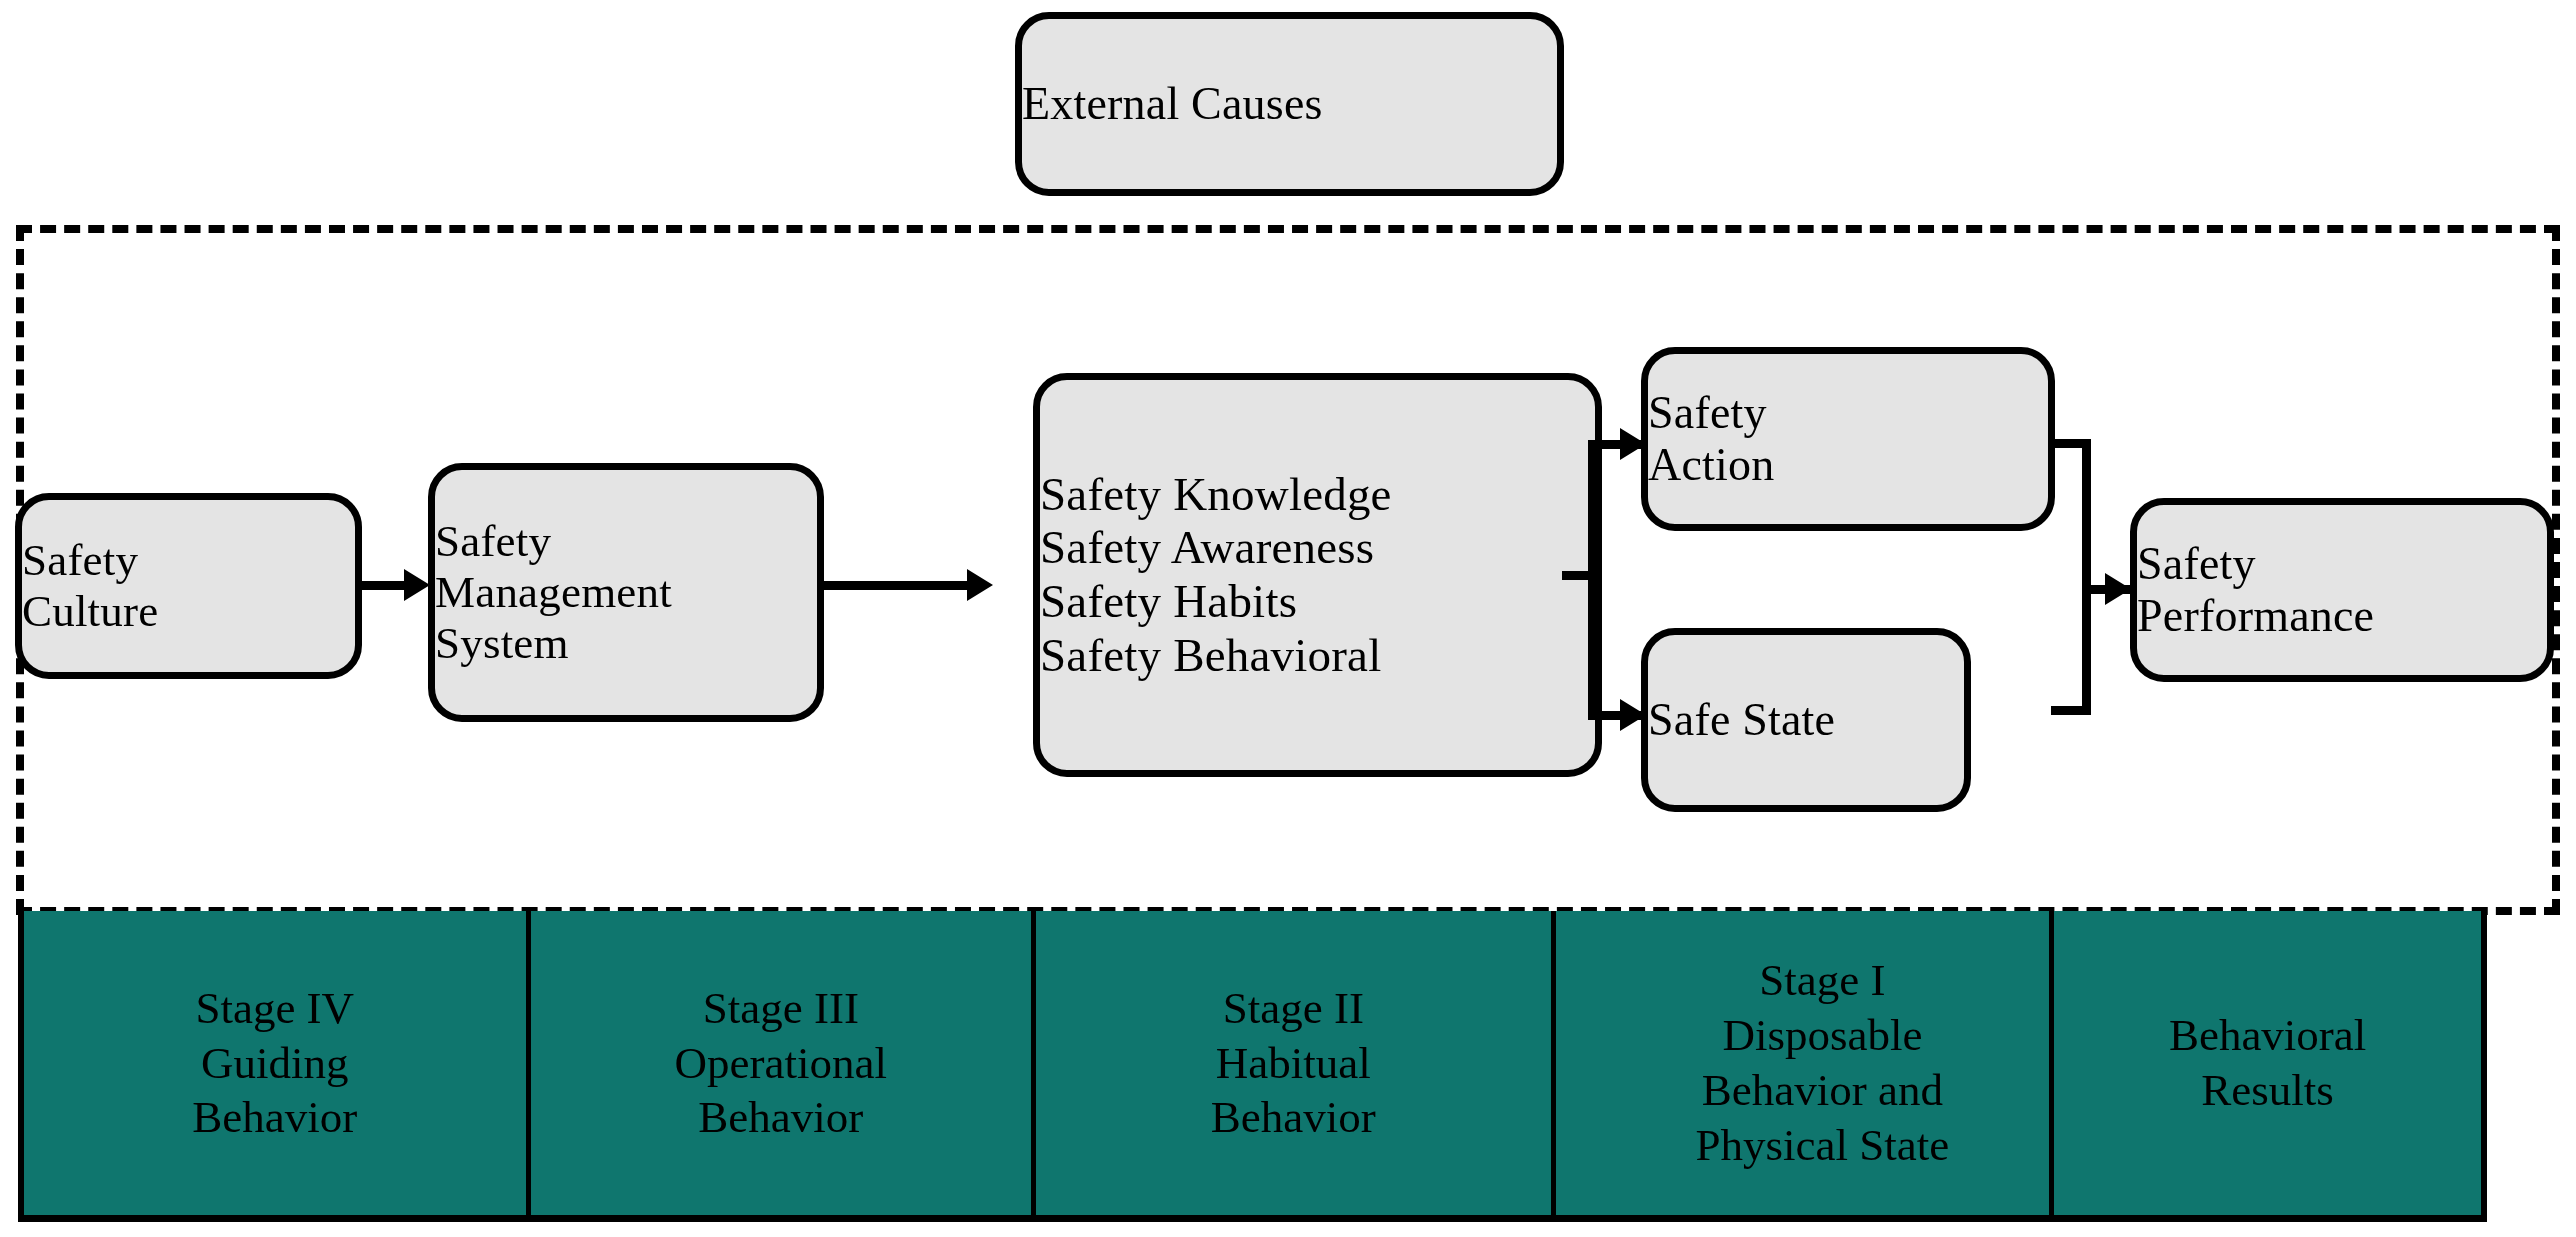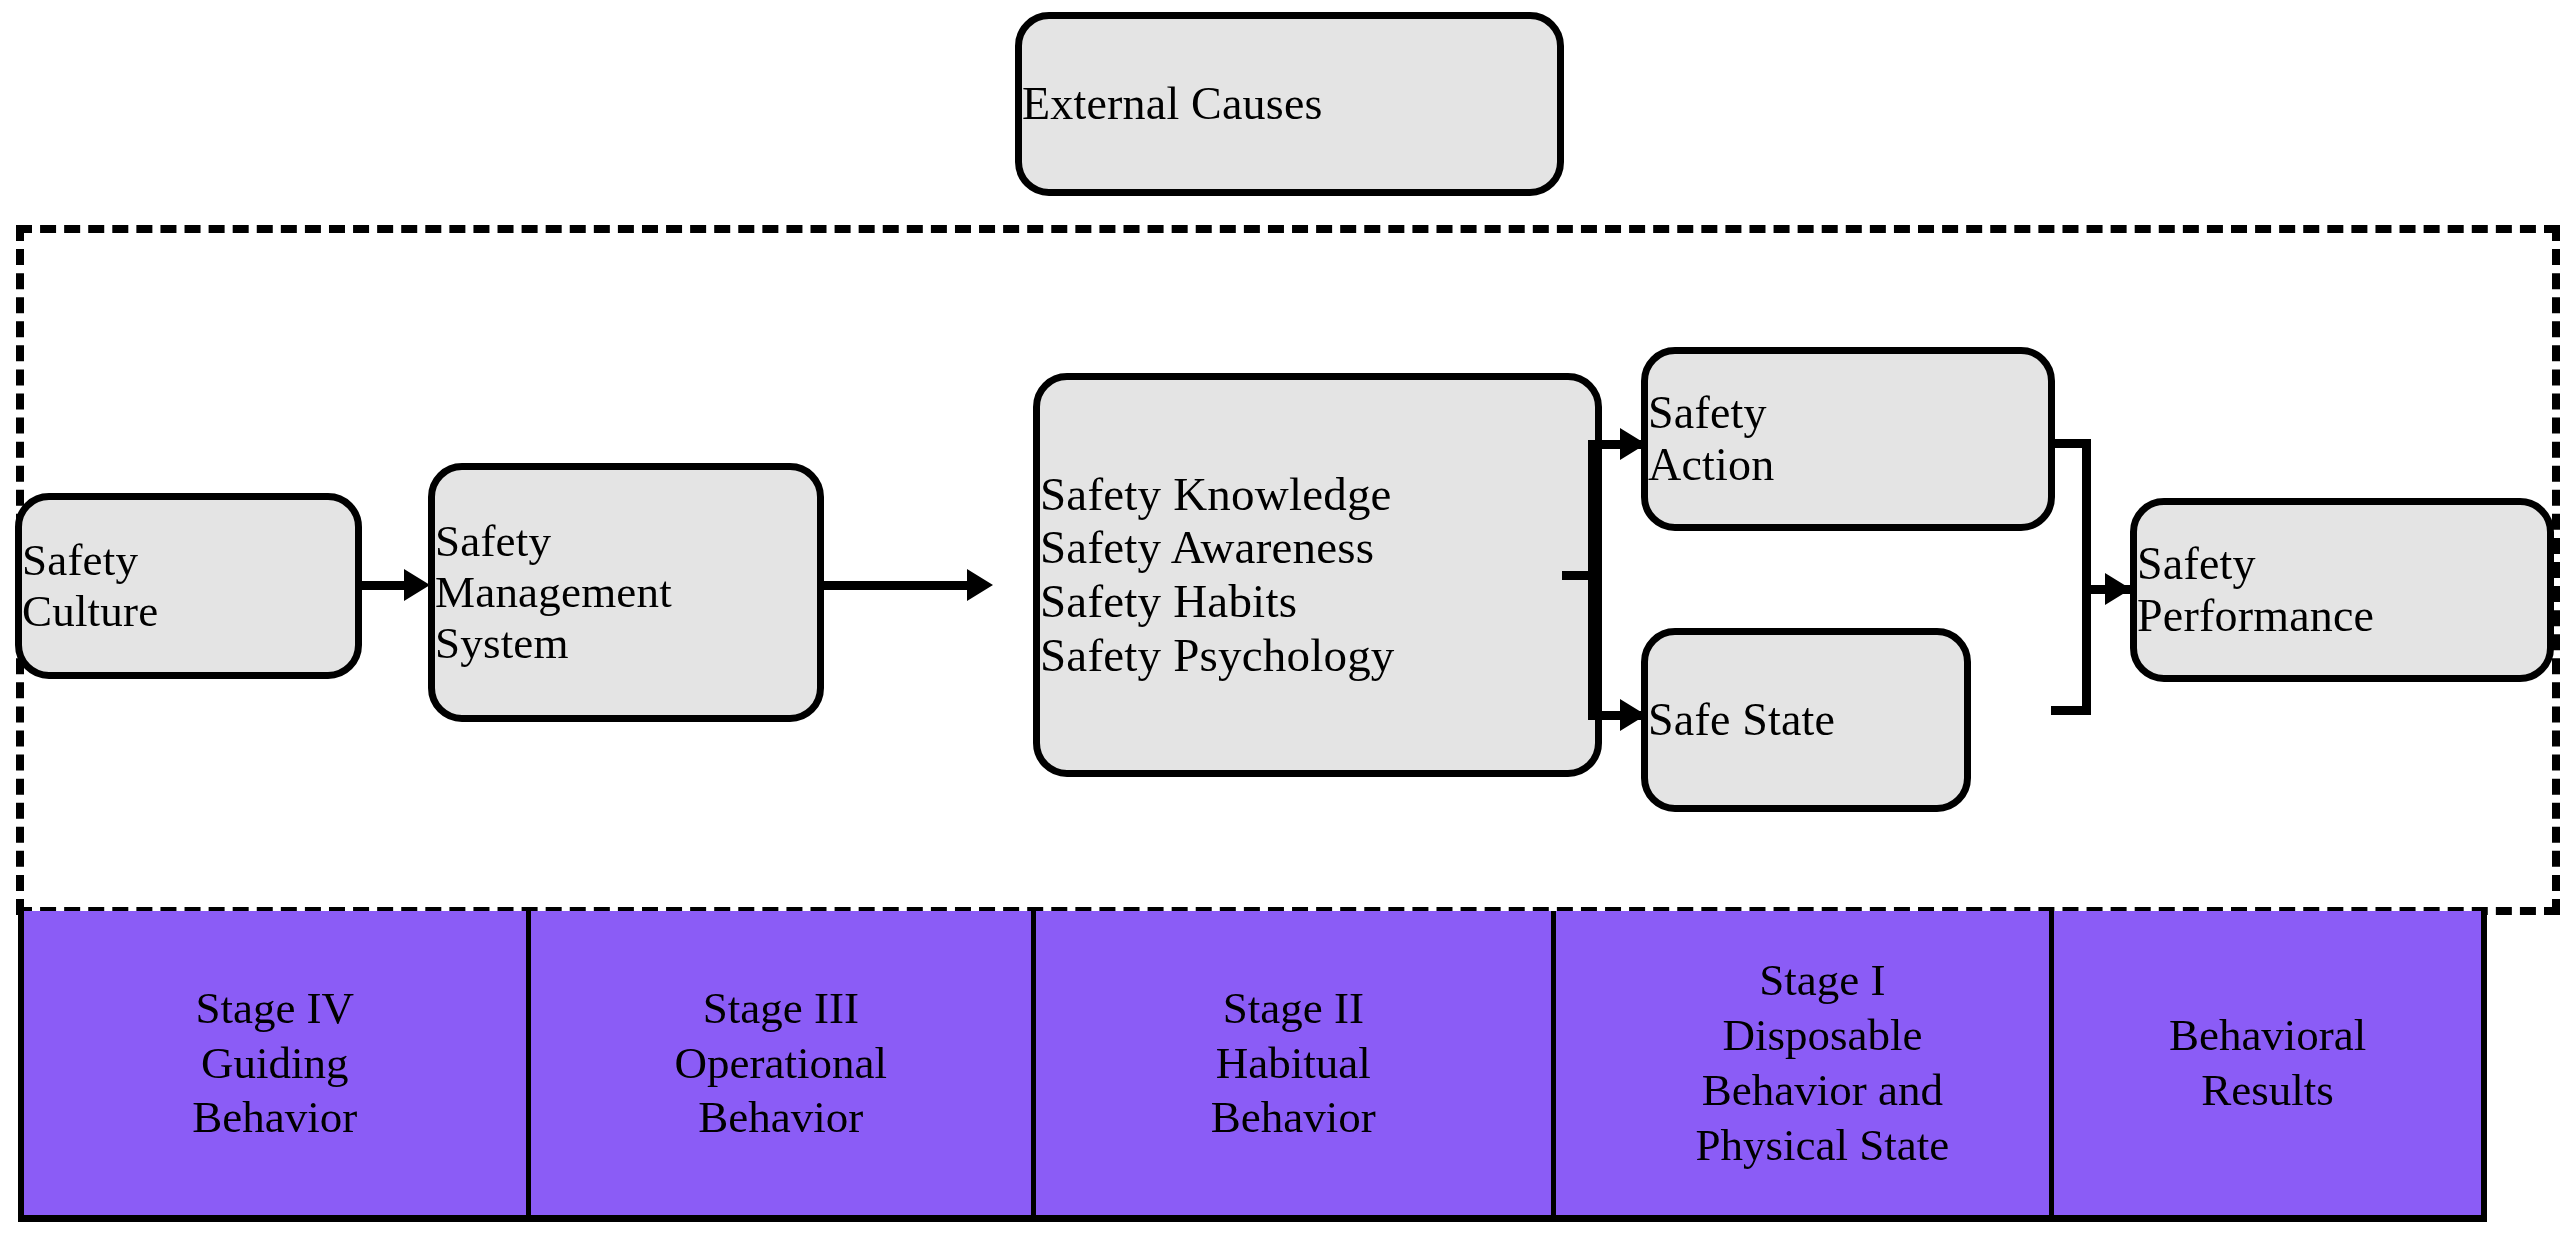--- a/index.html
+++ b/index.html
@@ -75,21 +75,21 @@
     box-sizing: border-box;
     left: 18px;
     top: 911px;
     width: 2469px;
     height: 311px;
     display: flex;
     border-left: 6px solid #000000;
     border-right: 6px solid #000000;
     border-bottom: 7px solid #000000;
     border-top: none;
-    background: #8b5cf6;
+    background: #0f766e;
   }
   #stage-table .cell {
     box-sizing: border-box;
     border-right: 5px solid #000000;
     display: flex;
     align-items: center;
     justify-content: center;
     text-align: center;
     font-size: 45px;
     line-height: 1.22;
@@ -144,21 +144,21 @@
   </div>
 
   <div class="hline" style="left:824px; top:581px; width:147px; height:9px;"></div>
   <div class="arrow-head" style="left:967px; top:569px;"></div>
 
   <div class="node fs-core" style="left:995px; top:373px; width:569px; height:404px;margin-left:38px;">
     <span class="lines">
       <span>Safety Knowledge</span>
       <span>Safety Awareness</span>
       <span>Safety Habits</span>
-      <span>Safety Psychology</span>
+      <span>Safety Behavioral</span>
     </span>
   </div>
 
   <div class="hline" style="left:1562px; top:571px; width:35px; height:9px;"></div>
   <div class="vline" style="left:1588px; top:440px; width:9px; height:280px;"></div>
 
   <div class="hline" style="left:1588px; top:440px; width:61px; height:9px;"></div>
   <div class="arrow-head" style="left:1620px; top:428px;"></div>
 
   <div class="hline" style="left:1588px; top:711px; width:61px; height:9px;"></div>

